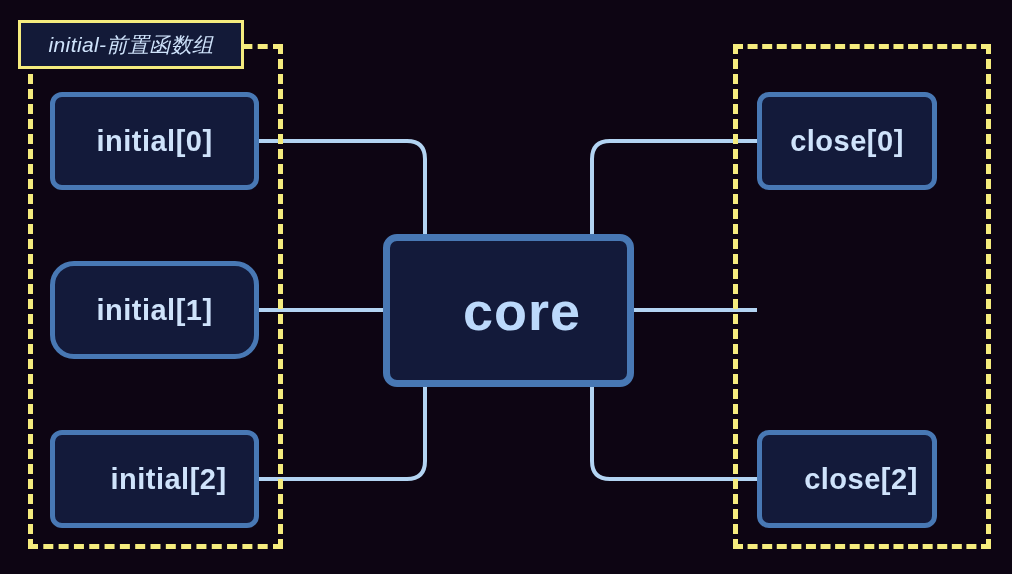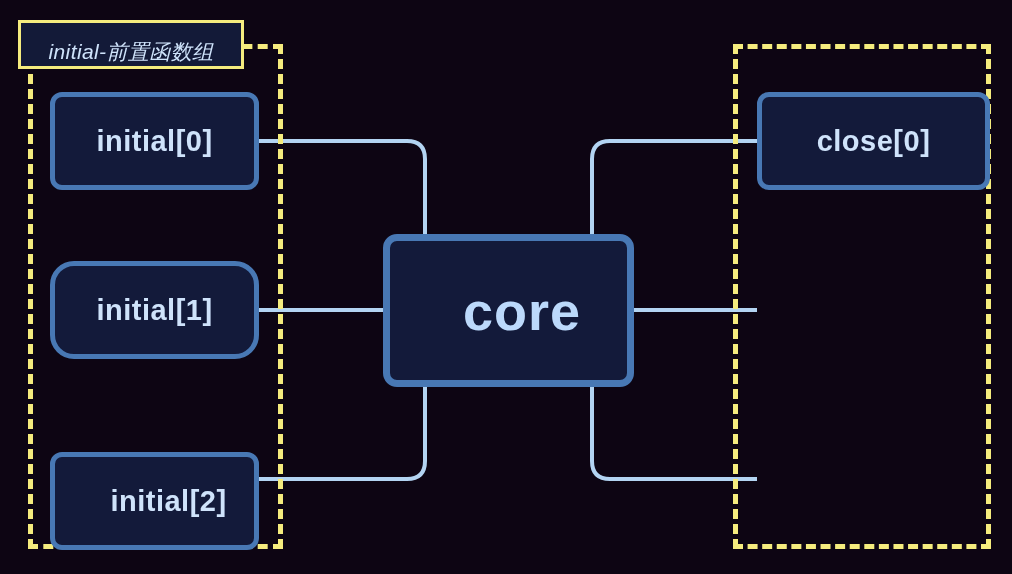--- a/index.html
+++ b/index.html
@@ -26,21 +26,21 @@
   #group-initial { left: 28px;  top: 44px; width: 255px; height: 505px; }
   #group-close   { left: 733px; top: 44px; width: 258px; height: 505px; }
 
   
   .group-label {
     position: absolute;
     box-sizing: border-box;
     border: 3px solid #f5ec7e;
     background: #131a38;
     display: flex;
-    align-items: flex-end;
+    align-items: center;
     justify-content: center;
     color: #cfe3fb;
     font-size: 21px;
     font-style: italic;
     letter-spacing: 0.4px;
     white-space: nowrap;
   }
   #label-initial { left: 18px;  top: 20px; width: 226px; height: 49px; }
   #label-close   { left: 728px; top: 20px; width: 225px; height: 49px; }
 
@@ -54,24 +54,24 @@
     display: flex;
     align-items: center;
     justify-content: center;
     color: #cfe3fb;
     font-size: 29px;
     font-weight: bold;
     letter-spacing: 0.5px;
     white-space: nowrap;
   }
   .node-left  { left: 50px;  width: 209px; height: 98px; }
-  .node-right { left: 757px; width: 233px; height: 98px; }
+  .node-right { left: 757px; width: 180px; height: 98px; }
   .row-0 { top: 92px; }
   .row-1 { top: 261px; border-radius: 24px; }
-  .row-2 { top: 452px; padding-left: 28px; }
+  .row-2 { top: 430px; padding-left: 28px; }
 
   
   #node-core {
     position: absolute;
     left: 383px;
     top: 234px;
     width: 251px;
     height: 153px;
     box-sizing: border-box;
     background: #131a3a;
@@ -128,14 +128,17 @@
     <span>initial[2]</span>
   </div>
 
   <div id="node-core">
     <span>core</span>
   </div>
 
   <div class="node node-right row-0">
     <span>close[0]</span>
   </div>
+  <div class="node node-right row-2">
+    <span>close[2]</span>
+  </div>
 
 </div>
 
 </body></html>

